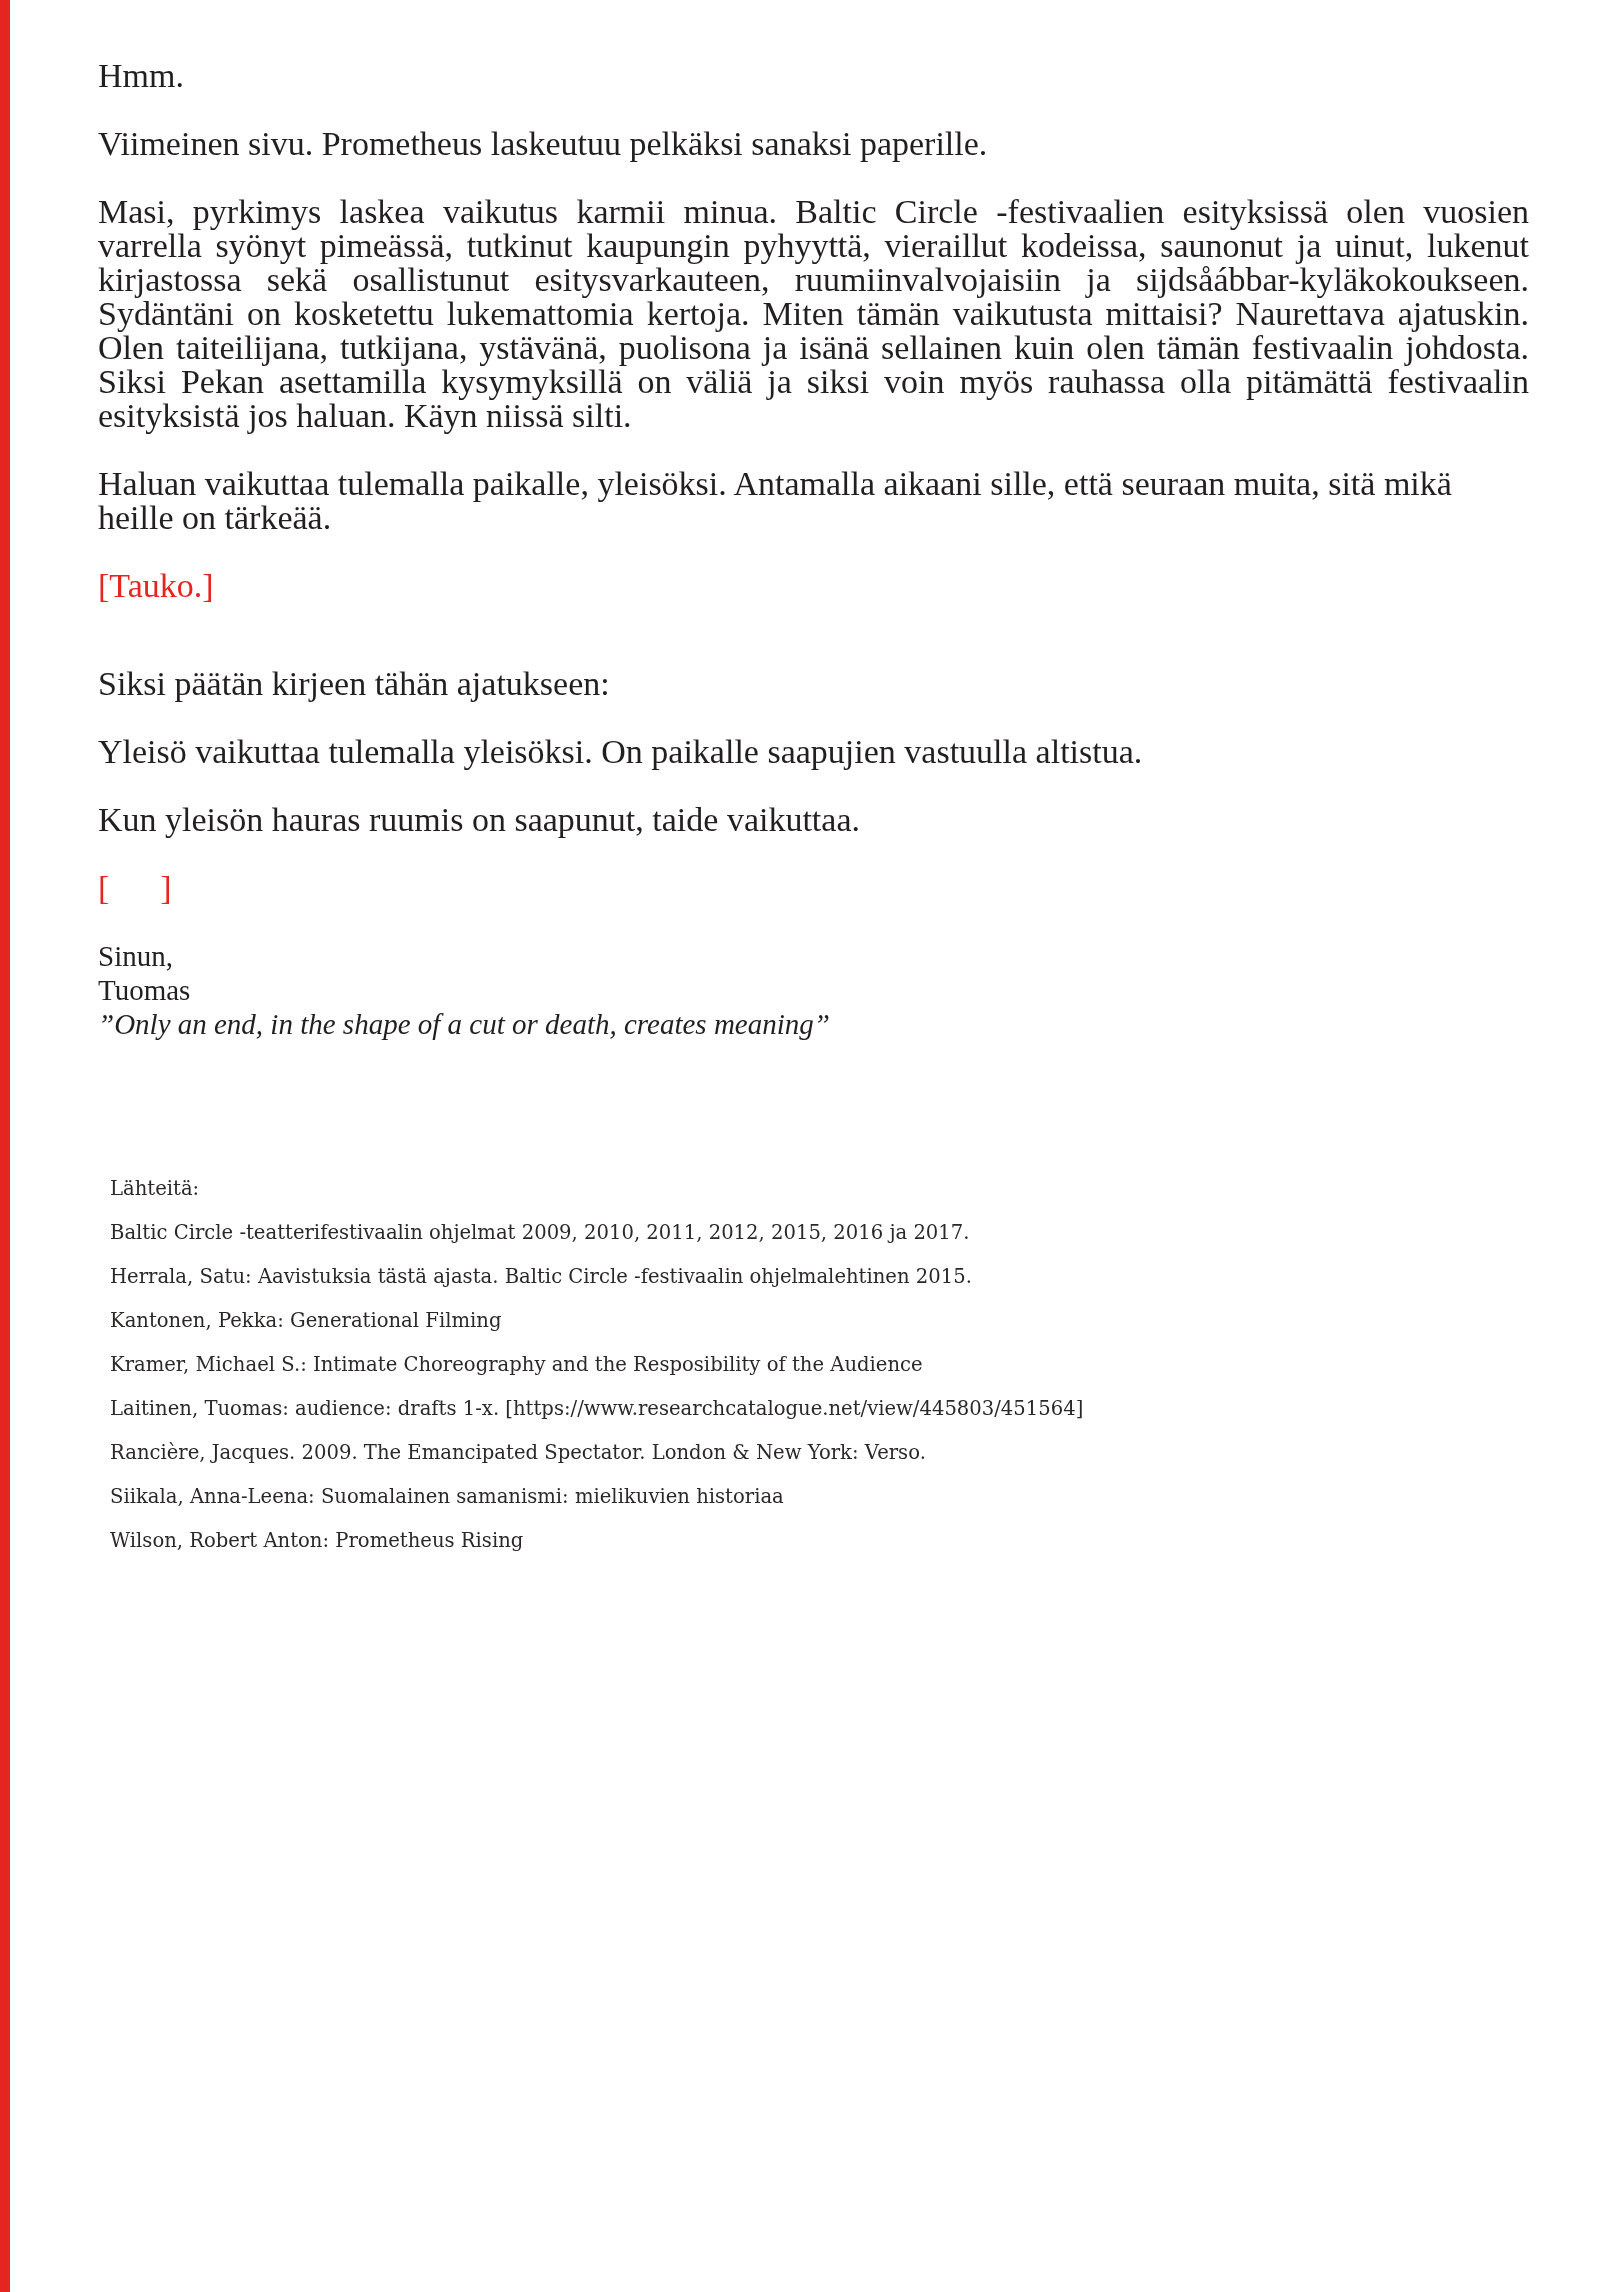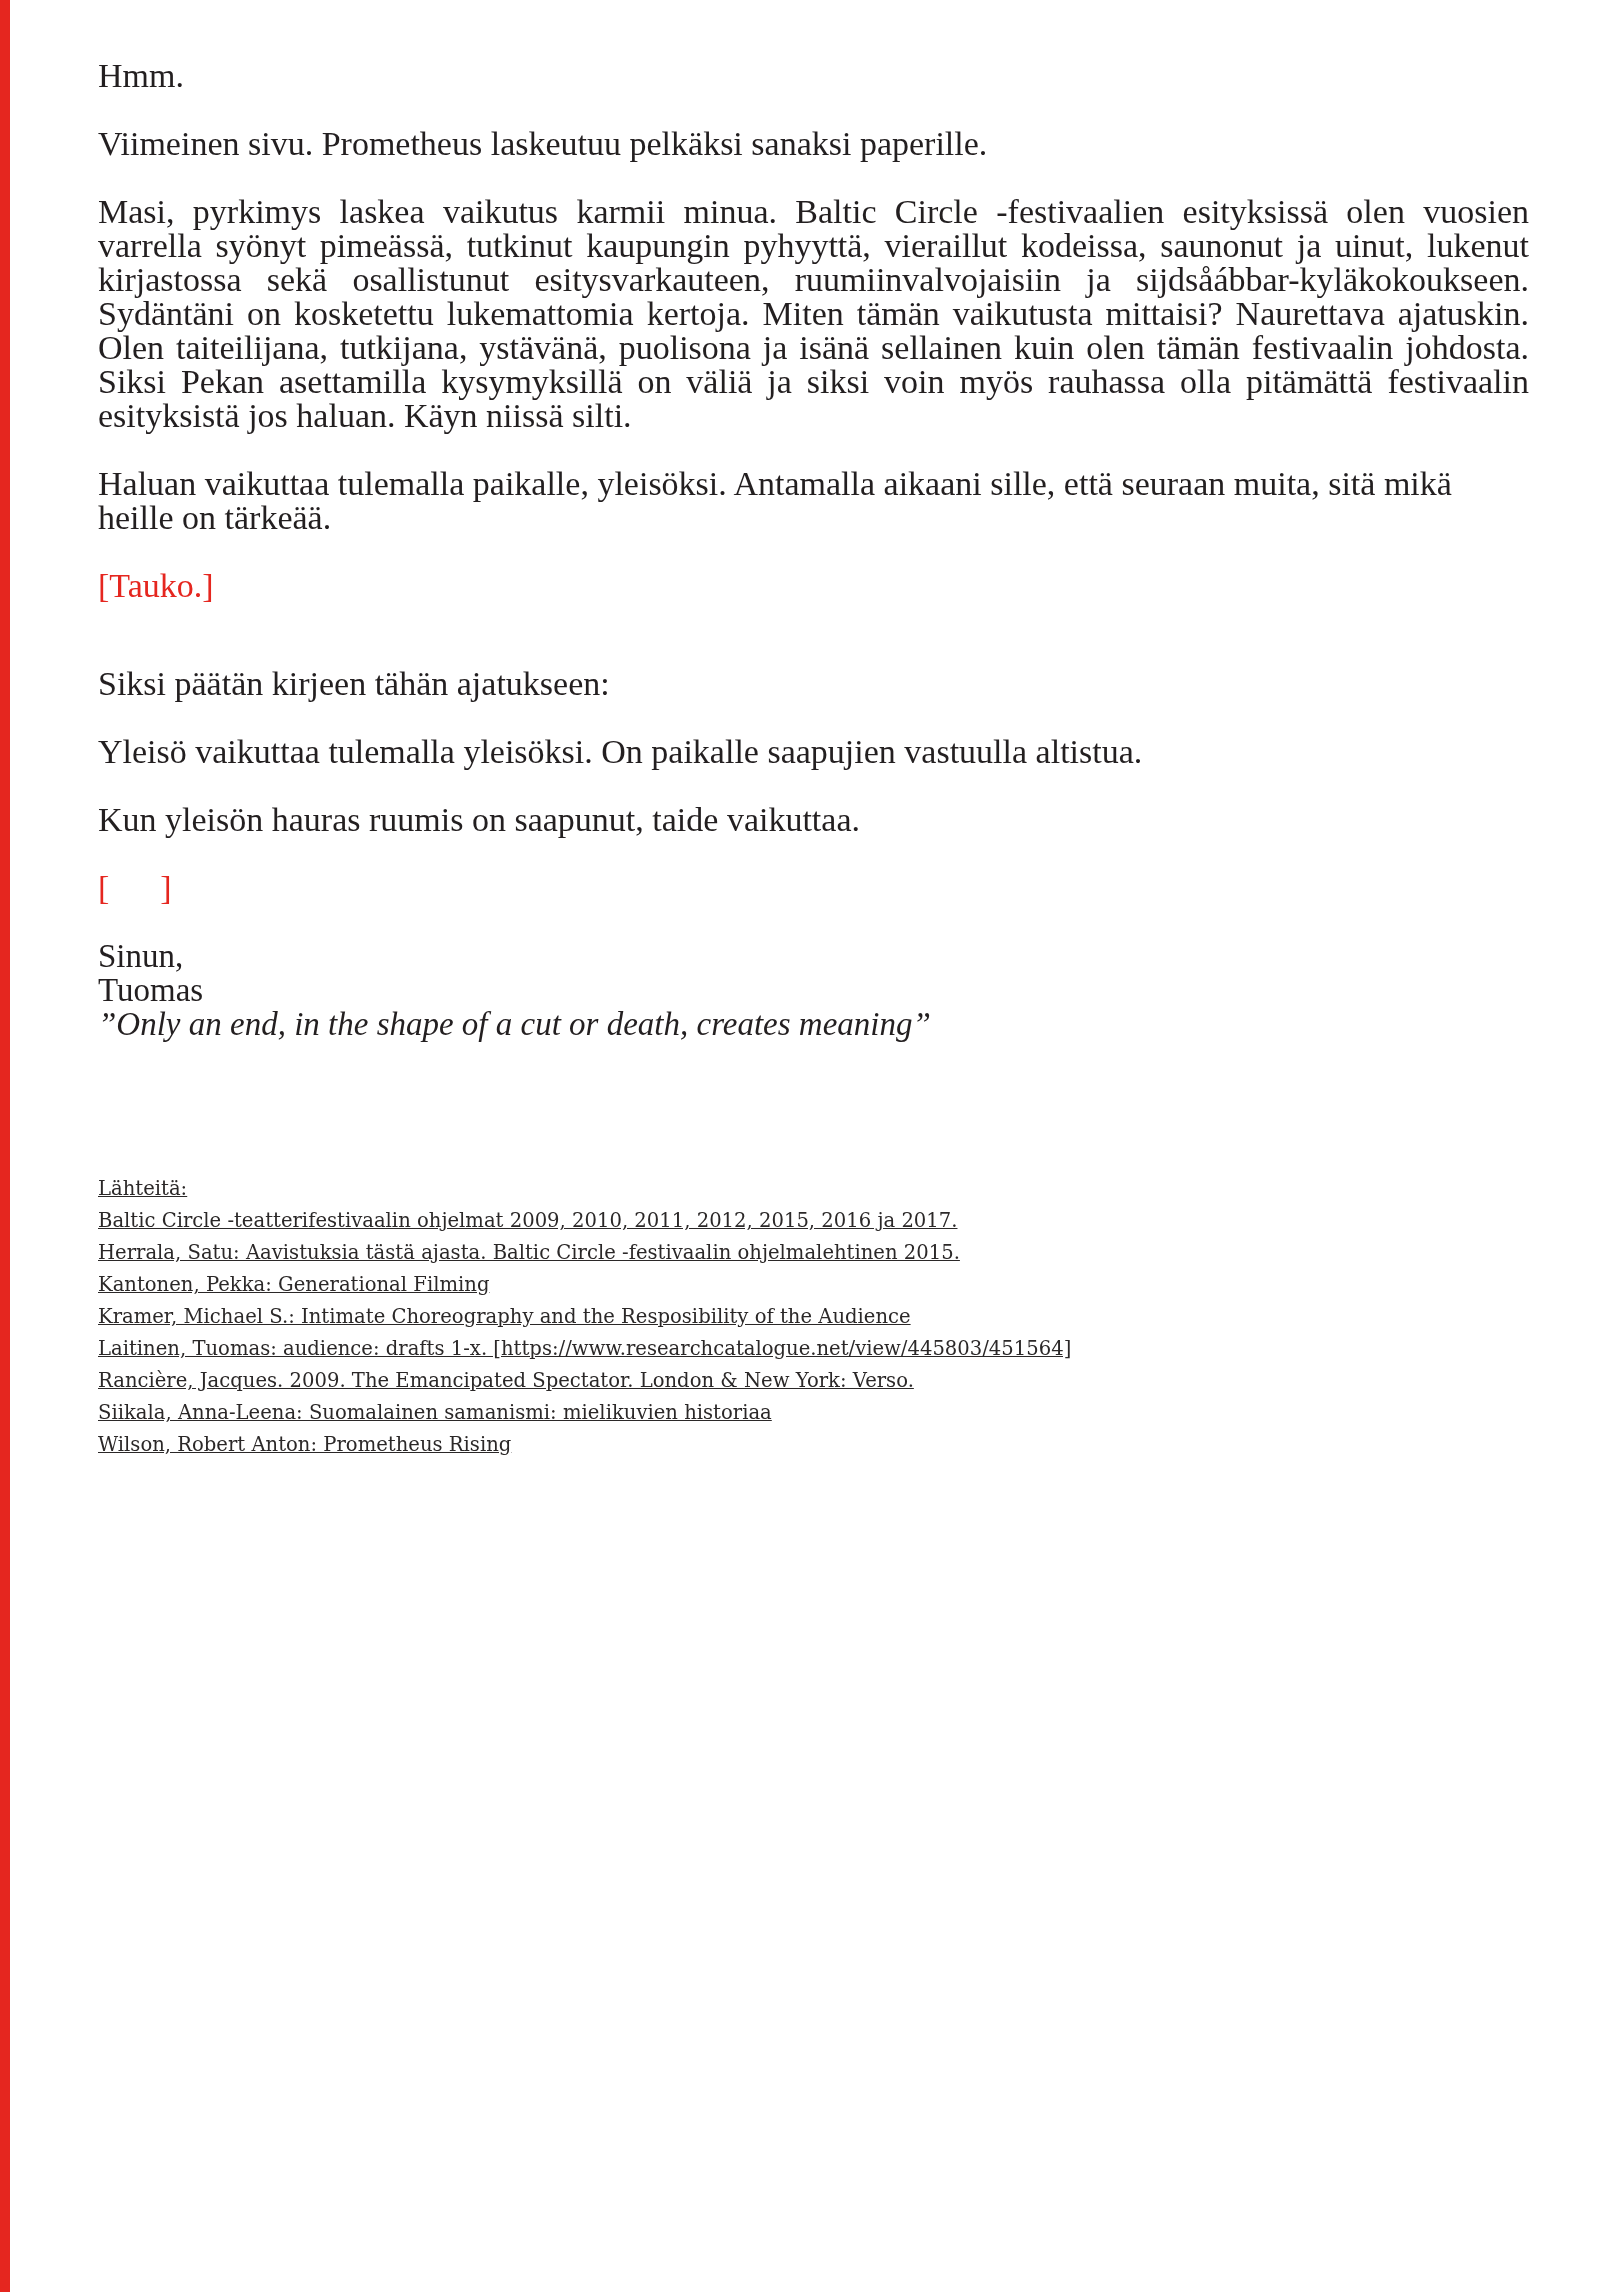--- a/index.html
+++ b/index.html
@@ -38,40 +38,39 @@
     text-align: justify;
   }
   .red-text {
     color: var(--accent, #e5261f);
     white-space: pre;
   }
   .mt-55 { margin-top: 29px; }
   .mt-65 { margin-top: 64px; }
   .mt-135 { margin-top: 132px; }
   .signature-block {
-    font-size: 33px;
+    font-size: 29px;
     line-height: 34px;
     margin: 0 0 34px 0;
   }
   .signature-block .line {
     display: block;
   }
   .quote-line {
     font-style: italic;
   }
   .references {
     font-family: "DejaVu Serif", serif;
     font-size: 19.6px;
     line-height: 32px;
     color: #2b2828;
   }
   .references .ref-title,
   .references .ref-item {
-    margin: 0;
-    text-decoration: underline;
+    margin: 12px;
   }
 </style>
 </head>
 <body>
 
 <div class="accent-bar"></div>
 
 <main class="page">
 
   <p class="body-text">Hmm.</p>

